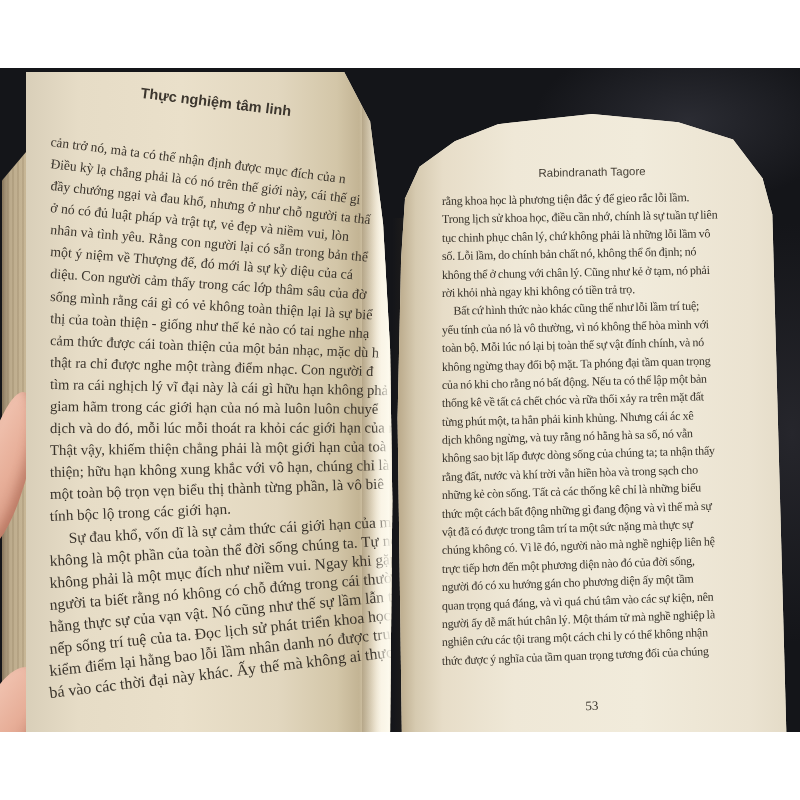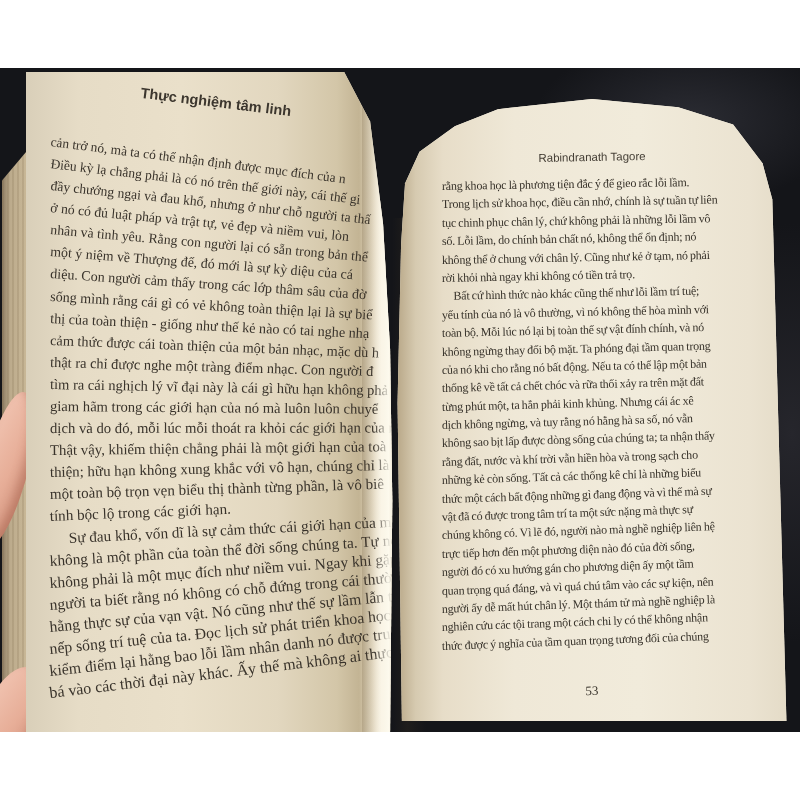--- a/index.html
+++ b/index.html
@@ -44,21 +44,21 @@
     font-family:"Liberation Sans",sans-serif;font-weight:bold;font-size:14.5px;color:#3c362e;
     transform:rotate(7deg);transform-origin:50% 50%;}
   .left-body{position:absolute;left:24px;top:62px;width:346px;}
   .left-body .tline{white-space:pre;transform-origin:0 60%;height:22px;color:#39332b;}
 
   
   .gutter{position:absolute;left:392px;top:150px;width:34px;height:514px;
     background:linear-gradient(90deg, rgba(20,18,14,.0) 0%, rgba(60,50,35,.28) 45%, rgba(20,18,14,.0) 100%);}
 
   
-  .right-page{position:absolute;left:396px;top:17px;width:392px;height:636px;
+  .right-page{position:absolute;left:396px;top:32px;width:392px;height:636px;
     background:linear-gradient(90deg,#b7a686 0%, #d6cab0 5%, #e7ddc8 12%, #efe8d7 30%, #f1ebdb 62%, #ebe3d1 90%, #e4dbc7 100%),
                linear-gradient(180deg,#f2ecdd 0%, #ece4d2 100%);
     clip-path:polygon(2.3% 15.5%, 6% 10.5%, 15% 6.5%, 26% 3.8%, 50% 2.2%, 72% 3.5%, 86% 6.2%, 93.5% 12.3%, 96% 18%, 99.6% 100%, 1.5% 100%, 0.4% 50%, 1.3% 25%);}
   .right-header{position:absolute;left:96px;top:66px;width:200px;text-align:center;
     font-family:"Liberation Sans",sans-serif;font-size:11.5px;color:#453f36;
     transform:rotate(-1deg);}
   .right-body{position:absolute;left:46px;top:94px;width:330px;}
   .right-body .tline{white-space:pre;transform-origin:0 60%;height:18.4px;font-size:12px;
     letter-spacing:-0.2px;word-spacing:-0.5px;color:#37322a;}
   .page-number{position:absolute;left:96px;top:598px;width:200px;text-align:center;

